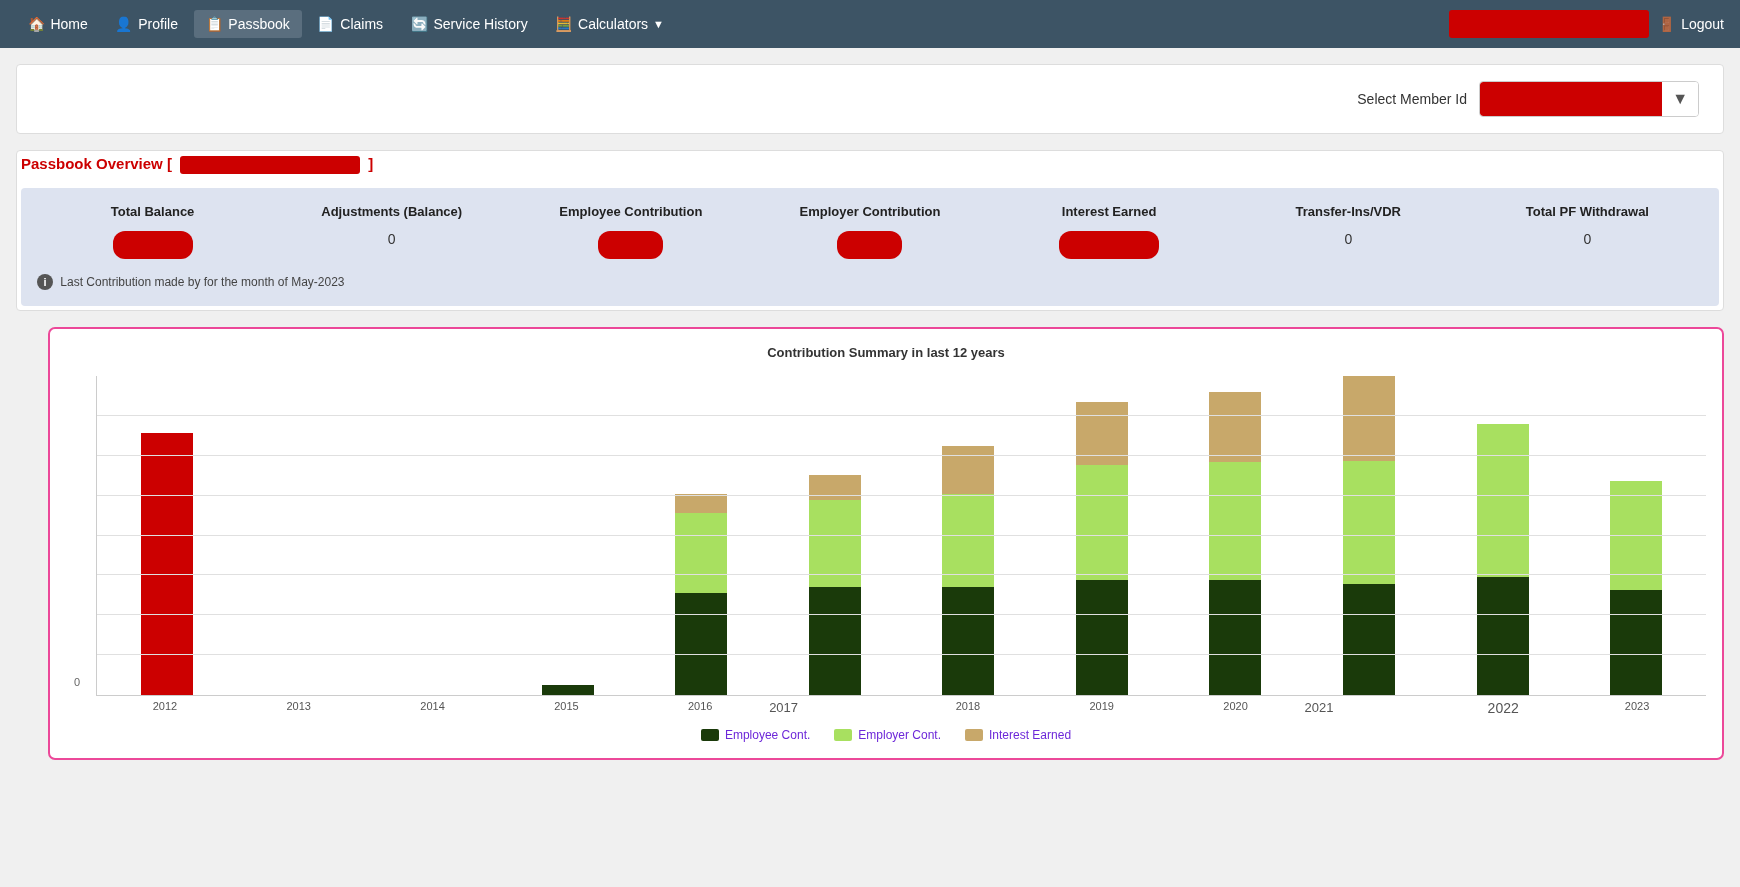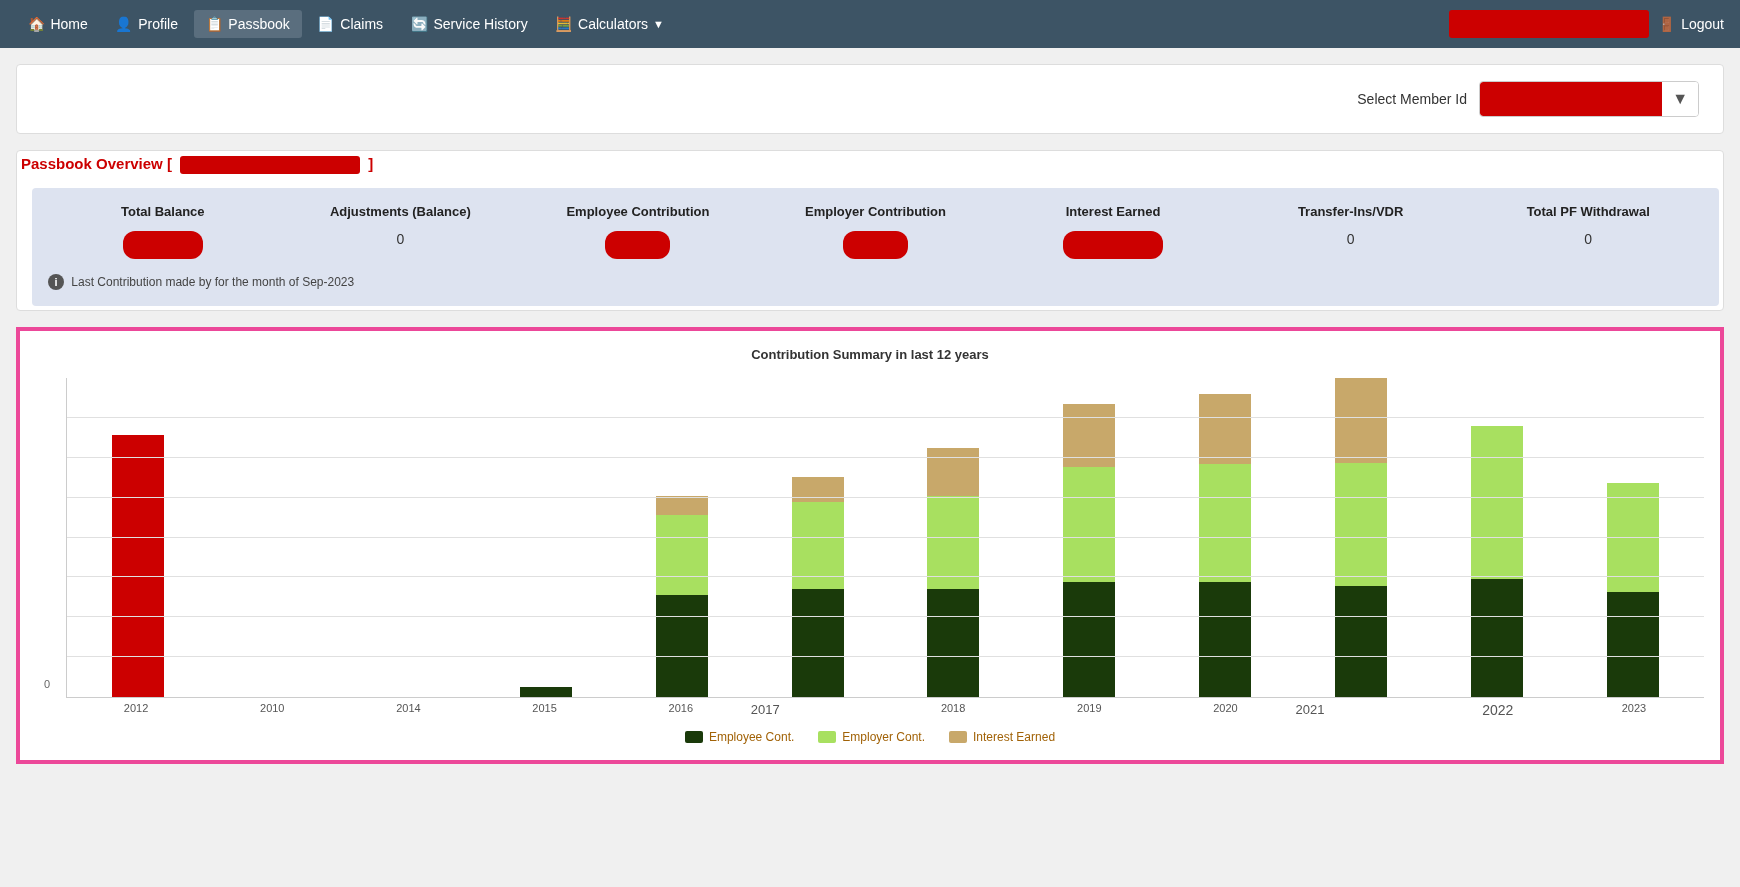--- a/index.html
+++ b/index.html
@@ -120,21 +120,20 @@
       border-radius: 3px;
       vertical-align: middle;
       margin: 0 4px;
     }
 
     
     .summary-table {
       background: #dde3f0;
       border-radius: 4px;
       padding: 16px;
-      margin-left: 11px;
     }
     .summary-headers {
       display: grid;
       grid-template-columns: repeat(7, 1fr);
       gap: 8px;
       margin-bottom: 12px;
     }
     .summary-header {
       font-weight: bold;
       font-size: 13px;
@@ -188,23 +187,24 @@
       color: #fff;
       border-radius: 50%;
       font-size: 11px;
       font-weight: bold;
       margin-right: 4px;
     }
 
     
     .chart-section {
       background: #fff;
-      border: 4px solid #ec4899;
-      border-radius: 0;
+      border: 2px solid #ec4899;
+      border-radius: 7px;
       padding: 16px;
+      margin-left: 32px;
     }
     .chart-title {
       text-align: center;
       font-weight: bold;
       font-size: 13px;
       color: #333;
       margin-bottom: 16px;
     }
 
     
@@ -224,21 +224,21 @@
       display: flex;
       justify-content: center;
       gap: 24px;
       margin-top: 12px;
     }
     .legend-item {
       display: flex;
       align-items: center;
       gap: 6px;
       font-size: 12px;
-      color: #a16207;
+      color: #6d28d9;
     }
     .legend-color {
       width: 18px;
       height: 12px;
       border-radius: 2px;
     }
 
     .icon-char { font-size: 14px; }
   </style>
 </head>
@@ -320,21 +320,21 @@
           <span class="red-pill-sm"></span>
         </div>
         <div class="summary-value">
           <span class="red-pill-md"></span>
         </div>
         <div class="summary-value">0</div>
         <div class="summary-value">0</div>
       </div>
       <div class="last-contribution">
         <span class="info-icon">i</span>
-        <span>Last Contribution made by for the month of Sep-2023</span>
+        <span>Last Contribution made by for the month of May-2023</span>
       </div>
     </div>
   </div>
 
   <div class="chart-section">
     <div class="chart-title">Contribution Summary in last 12 years</div>
 
     <div style="display:flex; height:340px; position:relative;">
 
       <div style="position:absolute; bottom:28px; left:8px; font-size:11px; color:#666;">0</div>
@@ -413,21 +413,21 @@
 
             <div style="flex:1; display:flex; flex-direction:column; align-items:center; height:100%; justify-content:flex-end;">
               <div style="width:52px; background:#a8e060; height:34%;"></div>
               <div style="width:52px; background:#1a3a0a; height:33%;"></div>
             </div>
           </div>
         </div>
 
         <div style="display:flex; padding-left:0; gap:4px; padding:4px 4px 0 4px;">
           <div style="flex:1; text-align:center; font-size:11px; color:#555;">2012</div>
-          <div style="flex:1; text-align:center; font-size:11px; color:#555;">2010</div>
+          <div style="flex:1; text-align:center; font-size:11px; color:#555;">2013</div>
           <div style="flex:1; text-align:center; font-size:11px; color:#555;">2014</div>
           <div style="flex:1; text-align:center; font-size:11px; color:#555;">2015</div>
           <div style="flex:1; text-align:center; font-size:11px; color:#555;">2016</div>
           <div style="flex:1; text-align:left; font-size:13px; color:#555;">2017</div>
           <div style="flex:1; text-align:center; font-size:11px; color:#555;">2018</div>
           <div style="flex:1; text-align:center; font-size:11px; color:#555;">2019</div>
           <div style="flex:1; text-align:center; font-size:11px; color:#555;">2020</div>
           <div style="flex:1; text-align:left; font-size:13px; color:#555;">2021</div>
           <div style="flex:1; text-align:center; font-size:14px; color:#555;">2022</div>
           <div style="flex:1; text-align:center; font-size:11px; color:#555;">2023</div>

